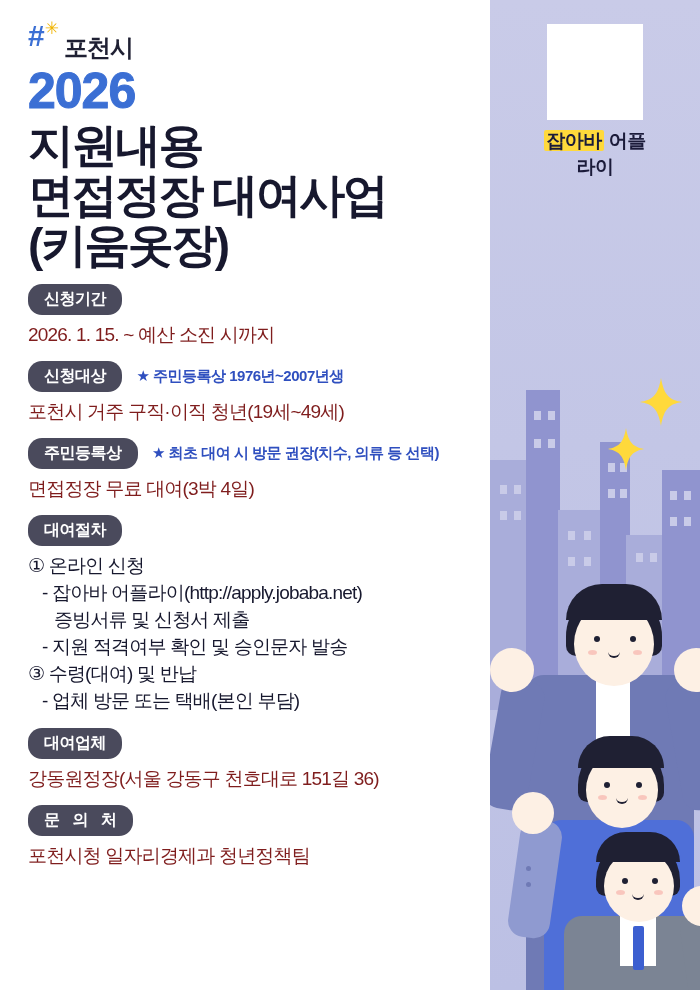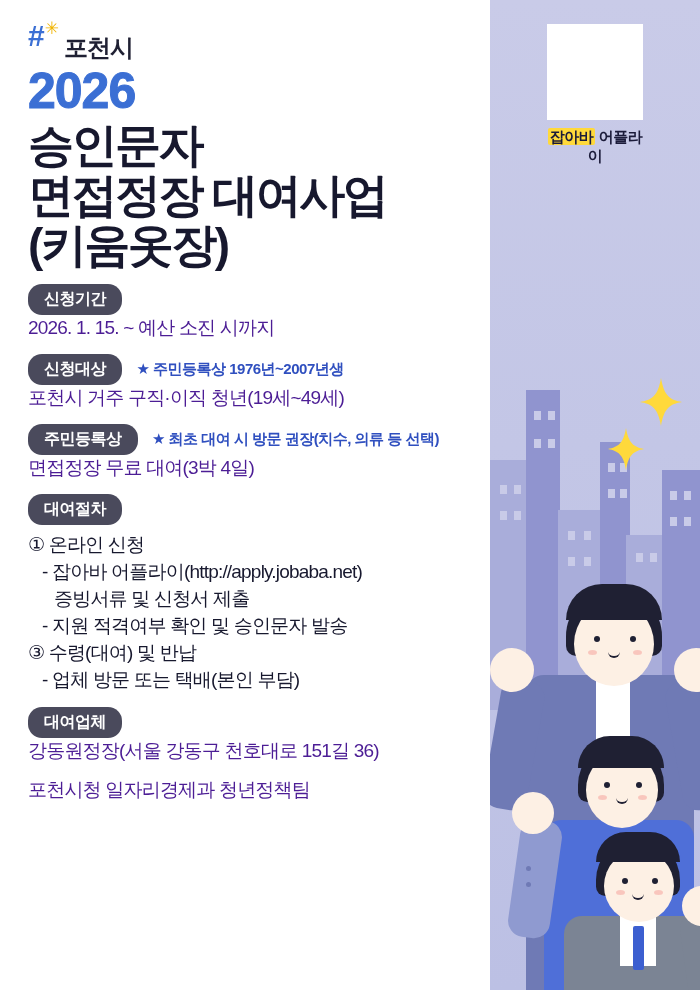--- a/index.html
+++ b/index.html
@@ -46,21 +46,21 @@
   .qrgrid{
     width:88px;height:88px;
     display:grid;
     grid-template-columns:repeat(21,1fr);
     grid-template-rows:repeat(21,1fr);
   }
   .qrgrid i{display:block;background:#ffffff;}
   .qrgrid i.b{background:#111111;}
   .qr-label{
     margin-top:8px;
-    font-size:15px;font-weight:bold;color:#1b1b3a;
+    font-size:19px;font-weight:bold;color:#1b1b3a;
     letter-spacing:-0.5px;
   }
   .qr-label .hl{background:#ffd93b;padding:0 2px;border-radius:2px;}
 
   
   .chars{position:absolute;bottom:0;left:-22px;width:252px;height:470px;}
   .person{position:absolute;}
   .head{position:absolute;border-radius:50%;background:#fdf0e4;}
   .hair{position:absolute;background:#1f2033;border-radius:46px 46px 10px 10px;}
   .body{position:absolute;border-radius:18px 18px 0 0;}
@@ -98,22 +98,22 @@
     display:inline-block;background:#4a4a5c;color:#ffffff;
     font-size:16px;font-weight:bold;letter-spacing:-0.5px;
     padding:5px 16px;border-radius:14px;
   }
   .tag.sp{letter-spacing:4px;padding-right:12px;}
   .inline-note{
     display:inline-block;margin-left:10px;color:#2f4fbf;
     font-size:15px;font-weight:bold;letter-spacing:-0.5px;vertical-align:middle;
   }
   .body-line{
-    color:#4c1d95;font-size:19px;letter-spacing:-0.8px;
-    line-height:25px;
+    color:#7f1d1d;font-size:19px;letter-spacing:-0.8px;
+    margin-top:7px;line-height:25px;
   }
   .steps{margin-top:6px;}
   .step{
     color:#17182e;font-size:19px;letter-spacing:-0.8px;line-height:27px;
   }
   .step.sub{padding-left:14px;}
   .step.sub2{padding-left:26px;}
   .contact-phone{
     color:#17182e;font-size:19px;letter-spacing:-0.5px;margin-top:4px;line-height:26px;
   }
@@ -678,21 +678,21 @@
 
     <div class="logo">
       <span class="logo-hash">#</span>
       <span class="logo-star">✳</span>
       <span class="logo-text">포천시</span>
     </div>
 
     <div class="year">2026</div>
 
     <div class="headline">
-      <span class="l1">승인문자</span>
+      <span class="l1">지원내용</span>
       <span class="l2">면접정장 대여사업</span>
       <span class="l3">(키움옷장)</span>
     </div>
 
     <div class="section">
       <span class="tag">신청기간</span>
       <div class="body-line">2026. 1. 15. ~  예산 소진 시까지</div>
     </div>
 
     <div class="section">
@@ -718,17 +718,18 @@
         <div class="step sub"> - 업체 방문 또는 택배(본인 부담)</div>
       </div>
     </div>
 
     <div class="section">
       <span class="tag">대여업체</span>
       <div class="body-line">강동원정장(서울 강동구 천호대로 151길 36)</div>
     </div>
 
     <div class="section">
+      <span class="tag sp">문 의 처</span>
       <div class="body-line">포천시청 일자리경제과 청년정책팀</div>
     </div>
 
   </div>
 </div>
 
 </body></html>

